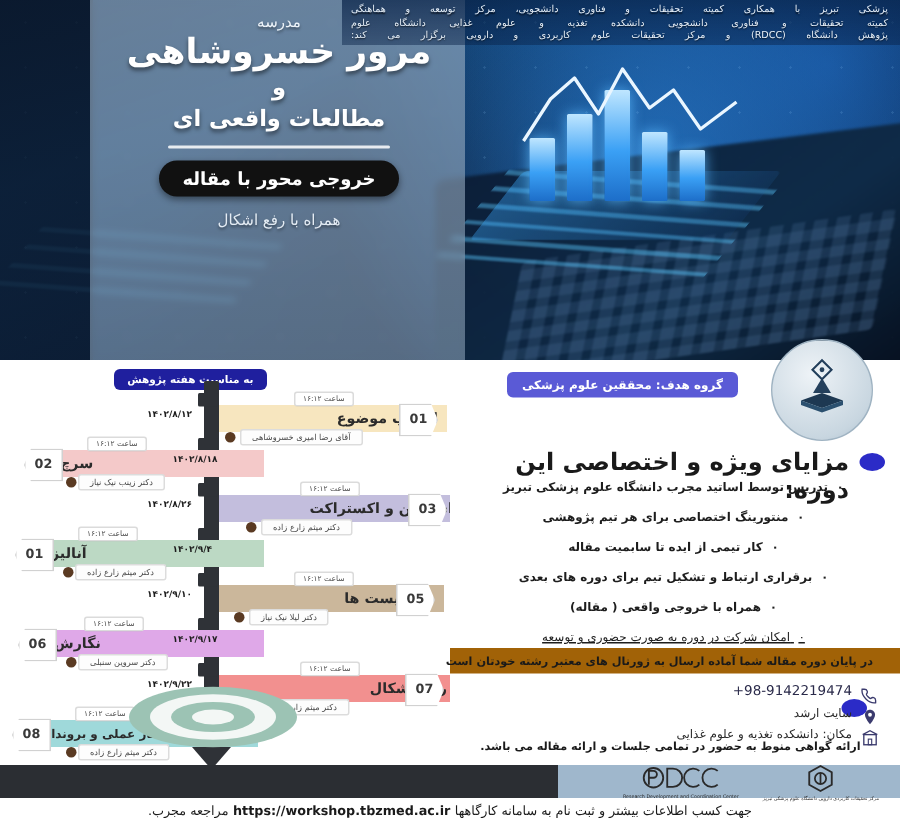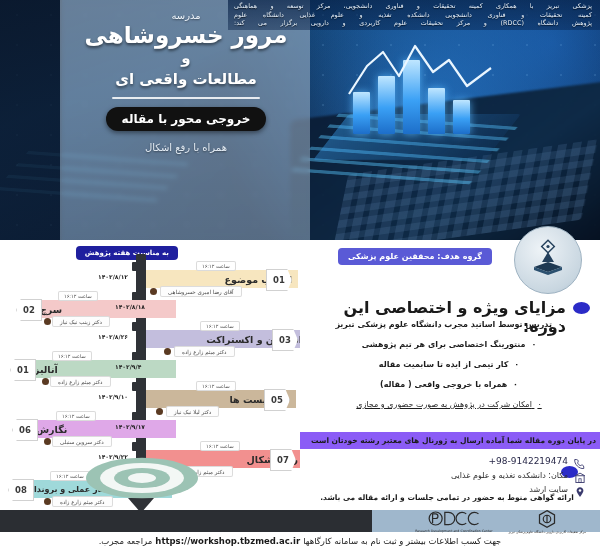--- a/index.html
+++ b/index.html
@@ -127,22 +127,22 @@
      border:1px solid #9fb3c2;display:flex;align-items:center;justify-content:center;}
   .seal svg{display:block;}
   .blue-dot{position:absolute;width:17px;height:12px;border-radius:50%;background:#2b2bc7;}
 
   .adv-head{position:absolute;right:34px;top:58px;font-size:16px;font-weight:bold;color:#1a1a1a;direction:rtl;}
   .blist{position:absolute;right:18px;top:80px;width:266px;direction:rtl;margin:0;padding:0;list-style:none;}
   .blist li{font-size:8px;color:#1d1d1d;font-weight:bold;text-align:center;margin:0 0 11px 0;white-space:nowrap;}
   .blist li .bdot{margin-left:3px;}
   .blist li.ul{text-decoration:underline;font-weight:normal;}
 
-  .pink-banner{position:absolute;left:0;top:192px;width:300px;background:#8b5cf6;
-     color:#1a1a1a;font-size:7.5px;font-weight:bold;padding:4px 4px;
+  .pink-banner{position:absolute;left:0;top:192px;width:300px;background:#a16207;
+     color:#1a1a1a;font-size:7.5px;font-weight:bold;padding:4px 18px;
      direction:rtl;white-space:nowrap;box-sizing:border-box;}
 
   .contacts{position:absolute;right:14px;top:215px;width:278px;direction:rtl;}
   .crow{display:flex;align-items:center;justify-content:flex-start;gap:6px;margin-bottom:2px;}
   .crow .ci{width:12px;height:12px;flex:0 0 12px;color:#3b3b6e;}
   .crow .ctext{font-size:8px;color:#2a2a2a;direction:rtl;}
   .crow .ctext.ltr{direction:ltr;font-size:9px;color:#2a2a4a;}
   .cert-note{position:absolute;right:14px;top:253px;width:278px;text-align:center;
      font-size:7.5px;font-weight:bold;color:#1a1a1a;direction:rtl;white-space:nowrap;}
 
@@ -338,55 +338,57 @@
       <div class="adv-head">مزایای ویژه و اختصاصی این دوره:</div>
 
       <ul class="blist">
         <li><span class="bdot">٠</span>
           <span>تدریس توسط اساتید مجرب دانشگاه علوم پزشکی تبریز</span></li>
         <li><span class="bdot">٠</span>
           <span>منتورینگ اختصاصی برای هر تیم پژوهشی</span></li>
         <li><span class="bdot">٠</span>
           <span>کار تیمی از ایده تا سابمیت مقاله</span></li>
         <li><span class="bdot">٠</span>
+          <span>برقراری ارتباط و تشکیل تیم برای دوره های بعدی</span></li>
+        <li><span class="bdot">٠</span>
           <span>همراه با خروجی واقعی ( مقاله)</span></li>
         <li class="ul"><span class="bdot">٠</span>
-          <span>امکان شرکت در پژوهش به صورت حضوری و مجازی</span></li>
+          <span>امکان شرکت در دوره به صورت حضوری و توسعه</span></li>
       </ul>
 
       <div class="pink-banner">در پایان دوره مقاله شما آماده ارسال به ژورنال های معتبر رشته خودتان است</div>
 
       <div class="contacts">
         <div class="crow">
           <span class="ci">
             <svg width="12" height="12" viewBox="0 0 16 16">
                 <path d="M3 2c3 0 3 3 2 4-1 1 3 5 4 4 1-1 4-1 4 2v2c-6 1-13-6-12-12z" fill="none" stroke="#3b3b6e" stroke-width="1.2"></path>
               </svg>
           </span>
           <span class="ctext ltr">+98-9142219474</span>
+        </div>
+        <div class="crow">
+          <span class="ci">
+            <svg width="12" height="12" viewBox="0 0 16 16">
+                <path d="M8 1.5c2.5 0 4.5 2 4.5 4.5 0 3.2-4.5 8.5-4.5 8.5S3.5 9.2 3.5 6C3.5 3.5 5.5 1.5 8 1.5z" fill="#3b3b6e"></path>
+                <circle cx="8" cy="6" r="1.7" fill="#fff"></circle>
+              </svg>
+          </span>
+          <span class="ctext">سایت ارشد</span>
         </div>
         <div class="crow">
           <span class="ci">
             <svg width="12" height="12" viewBox="0 0 16 16">
                 <rect x="2.5" y="5" width="11" height="9" fill="none" stroke="#3b3b6e" stroke-width="1.2"></rect>
                 <path d="M1.5 5 L8 1.5 L14.5 5" fill="none" stroke="#3b3b6e" stroke-width="1.2"></path>
                 <rect x="6.5" y="9" width="3" height="5" fill="none" stroke="#3b3b6e" stroke-width="1"></rect>
               </svg>
           </span>
           <span class="ctext">مکان: دانشکده تغذیه و علوم غذایی</span>
         </div>
-        <div class="crow">
-          <span class="ci">
-            <svg width="12" height="12" viewBox="0 0 16 16">
-                <path d="M8 1.5c2.5 0 4.5 2 4.5 4.5 0 3.2-4.5 8.5-4.5 8.5S3.5 9.2 3.5 6C3.5 3.5 5.5 1.5 8 1.5z" fill="#3b3b6e"></path>
-                <circle cx="8" cy="6" r="1.7" fill="#fff"></circle>
-              </svg>
-          </span>
-          <span class="ctext">سایت ارشد</span>
-        </div>
       </div>
 
       <div class="cert-note">ارائه گواهی منوط به حضور در تمامی جلسات  و ارائه مقاله می باشد.</div>
     </div>
   </div>
 
   <div class="footer">
     <div class="f-dark"></div>
     <div class="f-blue"></div>
 

